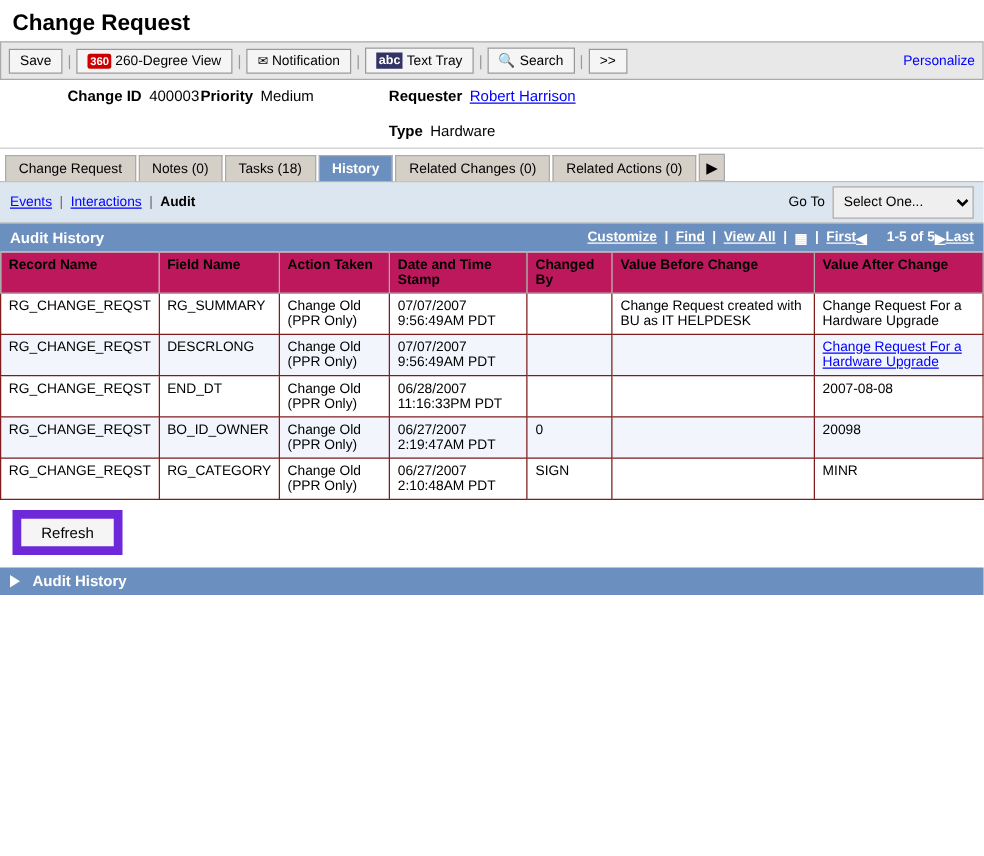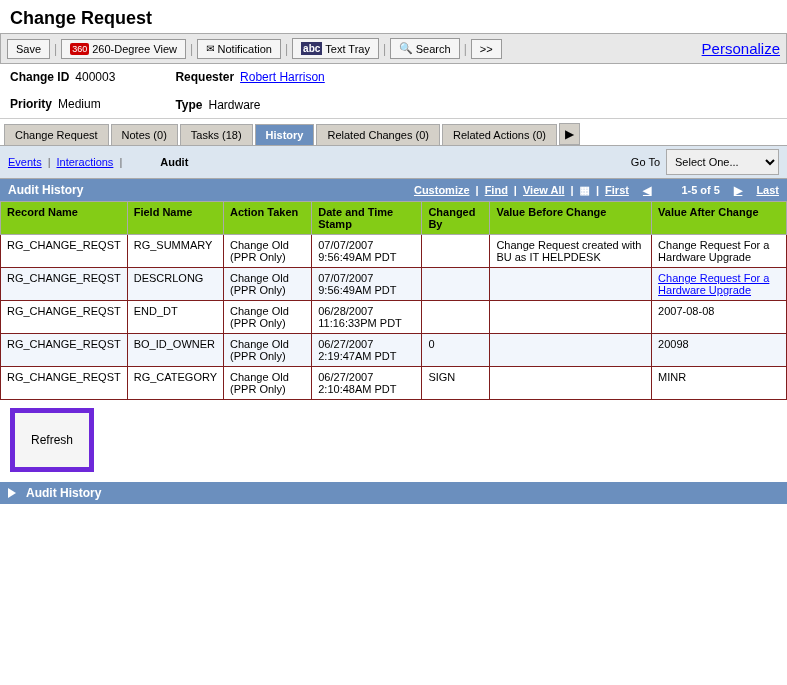--- a/index.html
+++ b/index.html
@@ -4,71 +4,71 @@
   <style>
     * { box-sizing: border-box; margin: 0; padding: 0; }
     body { font-family: Arial, sans-serif; font-size: 12px; background: #fff; color: #000; width: 787px; }
 
     .page-title { font-size: 18px; font-weight: bold; padding: 8px 10px 4px; color: #000; }
 
     
     .toolbar { display: flex; align-items: center; background: #e8e8e8; border: 1px solid #aaa; padding: 4px 6px; gap: 2px; }
     .toolbar-btn { background: #f5f5f5; border: 1px solid #999; padding: 3px 8px; cursor: pointer; font-size: 11px; display: flex; align-items: center; gap: 3px; }
     .toolbar-sep { color: #999; padding: 0 2px; }
-    .personalize { margin-left: auto; color: #00f; text-decoration: underline; cursor: pointer; font-size: 15px; }
+    .personalize { margin-left: auto; color: #00f; cursor: pointer; font-size: 11px; }
 
     
     .info-row { display: flex; padding: 6px 10px; gap: 60px; border-bottom: 1px solid #ccc; }
     .info-group { display: flex; gap: 8px; }
     .info-label { font-weight: bold; font-size: 12px; }
     .info-value { font-size: 12px; }
     .info-value.link { color: #00f; text-decoration: underline; cursor: pointer; }
 
     
     .tabs-row { display: flex; align-items: flex-end; padding: 4px 4px 0; border-bottom: 1px solid #aaa; gap: 2px; }
     .tab { background: #d4d0c8; border: 1px solid #aaa; border-bottom: none; padding: 4px 10px; cursor: pointer; font-size: 11px; color: #000; }
     .tab.active { background: #6b8fbe; color: #fff; font-weight: bold; }
     .tab-nav-icon { border: 1px solid #aaa; background: #d4d0c8; padding: 3px 5px; cursor: pointer; }
     .sub-nav-link { color: #00f; text-decoration: underline; cursor: pointer; }
     .sub-nav-sep { color: #666; }
-    .sub-nav-active { font-weight: bold; color: #000; margin-left: 32px; }
+    .sub-nav-active { font-weight: bold; color: #000; }
     .goto-label { font-size: 11px; }
     .goto-select { font-size: 11px; border: 1px solid #aaa; padding: 5px 4px; }
 
     
     .nav-bar { display: flex; align-items: center; padding: 3px 8px; background: #dce6f0; border-bottom: 1px solid #aaa; font-size: 11px; }
     .nav-bar-left { display: flex; gap: 6px; align-items: center; }
     .nav-bar-right { display: flex; align-items: center; gap: 6px; margin-left: auto; }
 
     
     .section-header { background: #6b8fbe; color: #fff; font-weight: bold; padding: 4px 8px; display: flex; align-items: center; justify-content: space-between; font-size: 12px; }
     .section-header-controls { display: flex; gap: 6px; align-items: center; font-size: 11px; }
     .section-header-link { color: #fff; text-decoration: underline; cursor: pointer; }
-    .pagination { display: flex; align-items: center; gap: 14px; font-size: 11px; }
+    .pagination { display: flex; align-items: center; gap: 0; font-size: 11px; }
     .pag-btn { color: #fff; text-decoration: underline; cursor: pointer; }
     .pag-info { color: #fff; padding-left: 16px; }
 
     
     .audit-table { width: 100%; border-collapse: collapse; }
-    .audit-table th { background: #84cc16; border: 1px solid #aaa; padding: 4px 6px; font-size: 11px; font-weight: bold; text-align: left; vertical-align: top; }
+    .audit-table th { background: #be185d; border: 1px solid #aaa; padding: 4px 6px; font-size: 11px; font-weight: bold; text-align: left; vertical-align: top; }
     .audit-table td { border: 1px solid #7f1d1d; padding: 4px 6px; font-size: 11px; vertical-align: top; }
     .audit-table tr:nth-child(even) td { background: #f2f6fc; }
     .audit-table tr:nth-child(odd) td { background: #fff; }
     .cell-link { color: #00f; text-decoration: underline; cursor: pointer; }
 
     
     .bottom-bar { display: flex; align-items: center; padding: 8px 10px; gap: 8px; }
-    .refresh-btn { background: #f5f5f5; border: 5px solid #6d28d9; padding: 20px 16px; cursor: pointer; font-size: 12px; }
+    .refresh-btn { background: #f5f5f5; border: 7px solid #6d28d9; padding: 4px 16px; cursor: pointer; font-size: 12px; }
 
     
     .footer-section { background: #6b8fbe; color: #fff; font-weight: bold; padding: 4px 8px; display: flex; align-items: center; gap: 6px; font-size: 12px; margin-top: 2px; }
     .footer-triangle { display: inline-block; width: 0; height: 0; border-top: 5px solid transparent; border-bottom: 5px solid transparent; border-left: 8px solid #fff; margin-right: 4px; }
 
     
-    .icon-360 { font-size: 9px; background: #c00; color: #fff; padding: 1px 2px; border-radius: 2px; font-weight: normal; }
+    .icon-360 { font-size: 9px; background: #c00; color: #fff; padding: 1px 2px; border-radius: 2px; font-weight: bold; }
     .icon-notif { font-size: 10px; }
     .icon-text { font-size: 10px; background: #336; color: #fff; padding: 1px 2px; font-weight: bold; }
     .icon-search-glass { font-size: 11px; color: #555; }
   </style>
 </head>
 <body>
 
 <div class="page-title">Change Request</div>
 
 <div class="toolbar">
@@ -94,21 +94,21 @@
     <span>Search</span>
   </button>
   <span class="toolbar-sep">|</span>
   <button class="toolbar-btn">&gt;&gt;</button>
   <span class="personalize">Personalize</span>
 </div>
 
 <div class="info-row">
   <div style="display:flex; gap:60px;">
     <div class="info-group">
-      <span style="display:flex; flex-direction:column; gap:13px;">
+      <span style="display:flex; flex-direction:row; gap:1px;margin-left:44px;">
         <span style="display:flex; gap:6px;">
           <span class="info-label">Change ID</span>
           <span class="info-value">400003</span>
         </span>
         <span style="display:flex; gap:6px;">
           <span class="info-label">Priority</span>
           <span class="info-value">Medium</span>
         </span>
       </span>
     </div>

